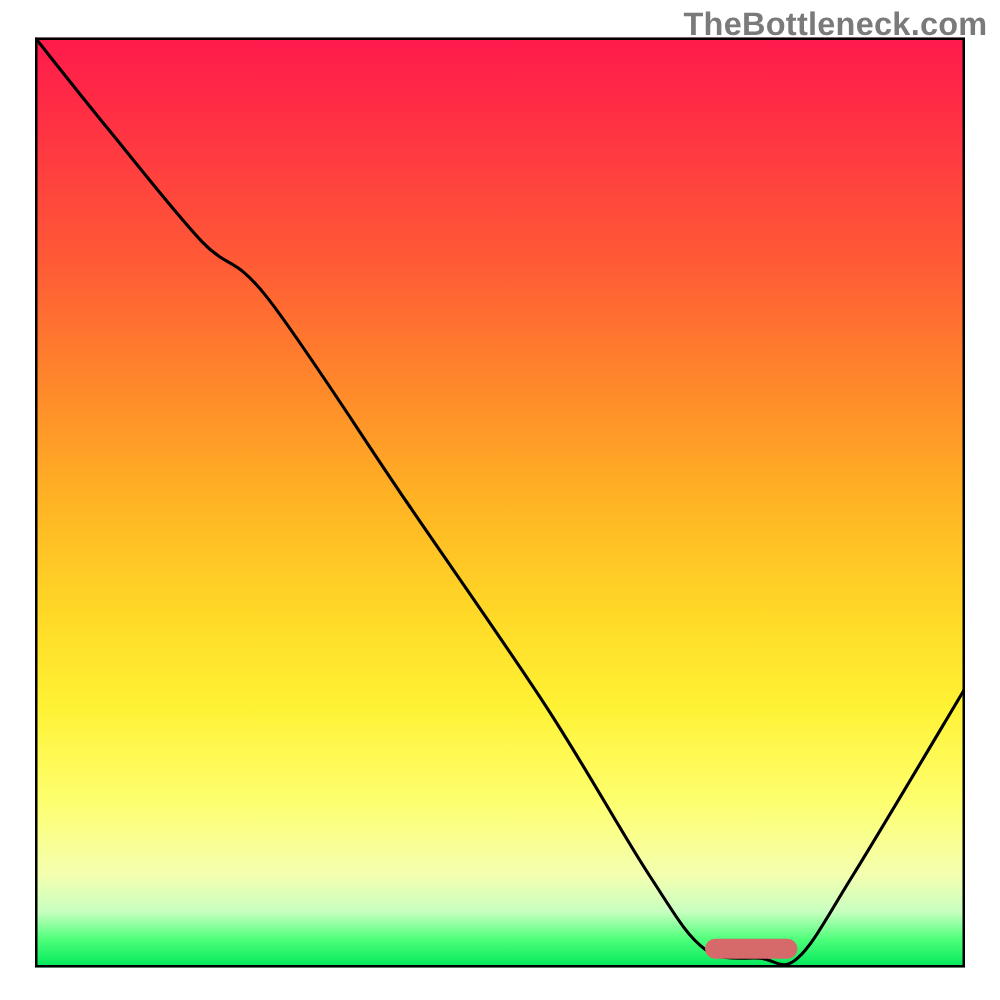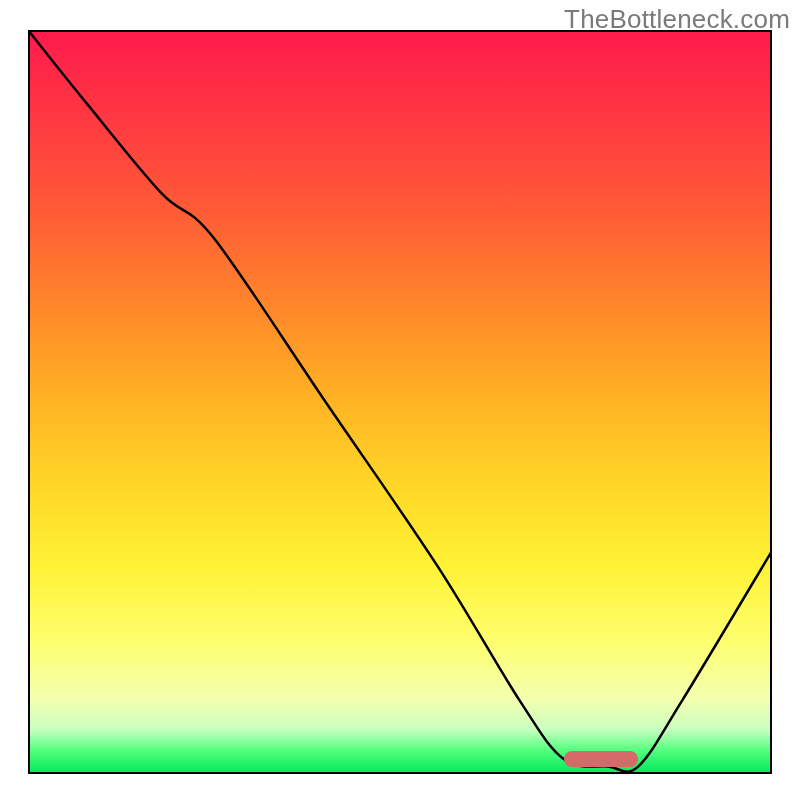--- a/index.html
+++ b/index.html
@@ -14,21 +14,21 @@
   .container {
     position: relative;
     width: 800px;
     height: 800px;
   }
   .watermark {
     position: absolute;
     top: 4px;
     right: 10px;
     font-size: 26px;
-    font-weight: 400;
+    font-weight: 700;
     color: #7a7a7a;
     letter-spacing: 0.2px;
     z-index: 50;
   }
   .plot-area {
     position: absolute;
     left: 28px;
     top: 30px;
     width: 744px;
     height: 744px;

